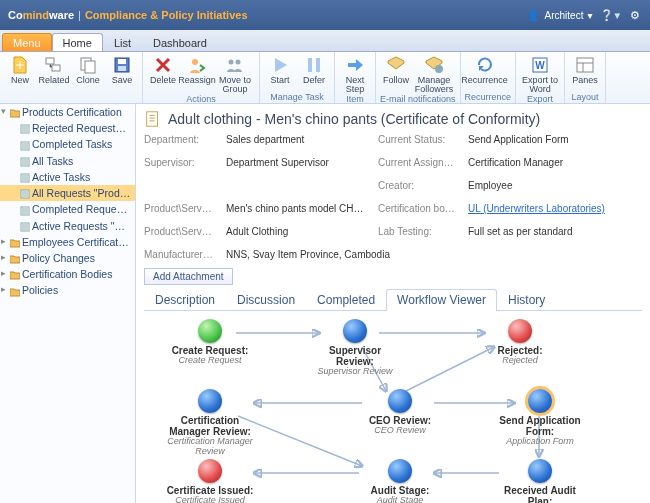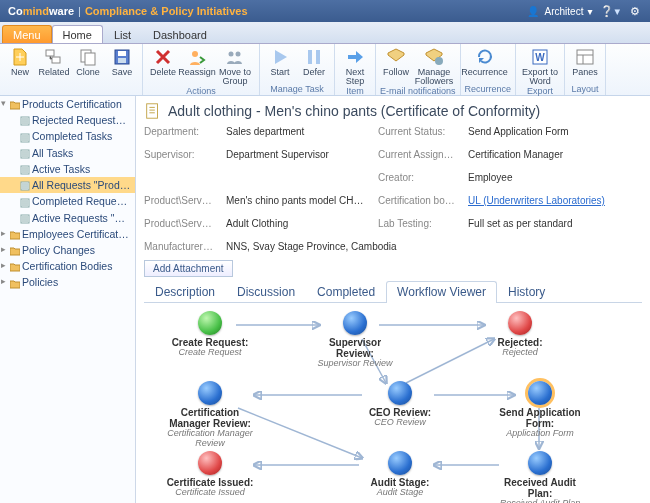--- a/index.html
+++ b/index.html
@@ -1,18 +1,18 @@
 <!DOCTYPE html>
 <html><head>
 <meta charset="utf-8">
 <style>
 * { box-sizing: border-box; margin: 0; padding: 0; }
 body { font-family: "Segoe UI", Tahoma, sans-serif; font-size: 11px; color: #333; background: #fff; width: 650px; height: 503px; overflow: hidden; }
 
-.titlebar { height: 22px; background: linear-gradient(#4d6fa3, #3b5c8f); color: #fff; display: flex; align-items: center; padding: 0 8px; font-size: 11px; }
+.titlebar { height: 30px; background: linear-gradient(#4d6fa3, #3b5c8f); color: #fff; display: flex; align-items: center; padding: 0 8px; font-size: 11px; }
 .titlebar .brand { display: flex; align-items: center; font-weight: bold; }
 .titlebar .brand-co { color: #fff; }
 .titlebar .brand-mind { color: #ffb340; }
 .titlebar .brand-ware { color: #fff; }
 .titlebar .sep { margin: 0 4px; color: #cde; }
 .titlebar .title { color: #ffb340; font-weight: bold; }
 .titlebar .spacer { flex: 1; }
 .titlebar .user { display: flex; align-items: center; gap: 4px; font-size: 10px; }
 .titlebar .icon { width: 14px; height: 14px; display: inline-flex; align-items: center; justify-content: center; }
 
@@ -318,21 +318,21 @@
       <div class="v">Men's chino pants model CH-123 (Sizes 28-36)</div>
       <div class="k">Certification bo…</div>
       <div class="v"><a href="#">UL (Underwriters Laboratories)</a></div>
 
       <div class="k">Product\Servic…</div>
       <div class="v">Adult Clothing</div>
       <div class="k">Lab Testing:</div>
       <div class="v">Full set as per standard</div>
 
       <div class="k">Manufacturer N…</div>
-      <div class="v" style="grid-column:2/5">NNS, Svay Stage Province, Cambodia</div>
+      <div class="v" style="grid-column:2/5">NNS, Svay Item Province, Cambodia</div>
     </div>
 
     <div class="addattach">Add Attachment</div>
 
     <div class="subtabs">
       <div class="st">Description</div>
       <div class="st">Discussion</div>
       <div class="st">Completed</div>
       <div class="st active">Workflow Viewer</div>
       <div class="st">History</div>

